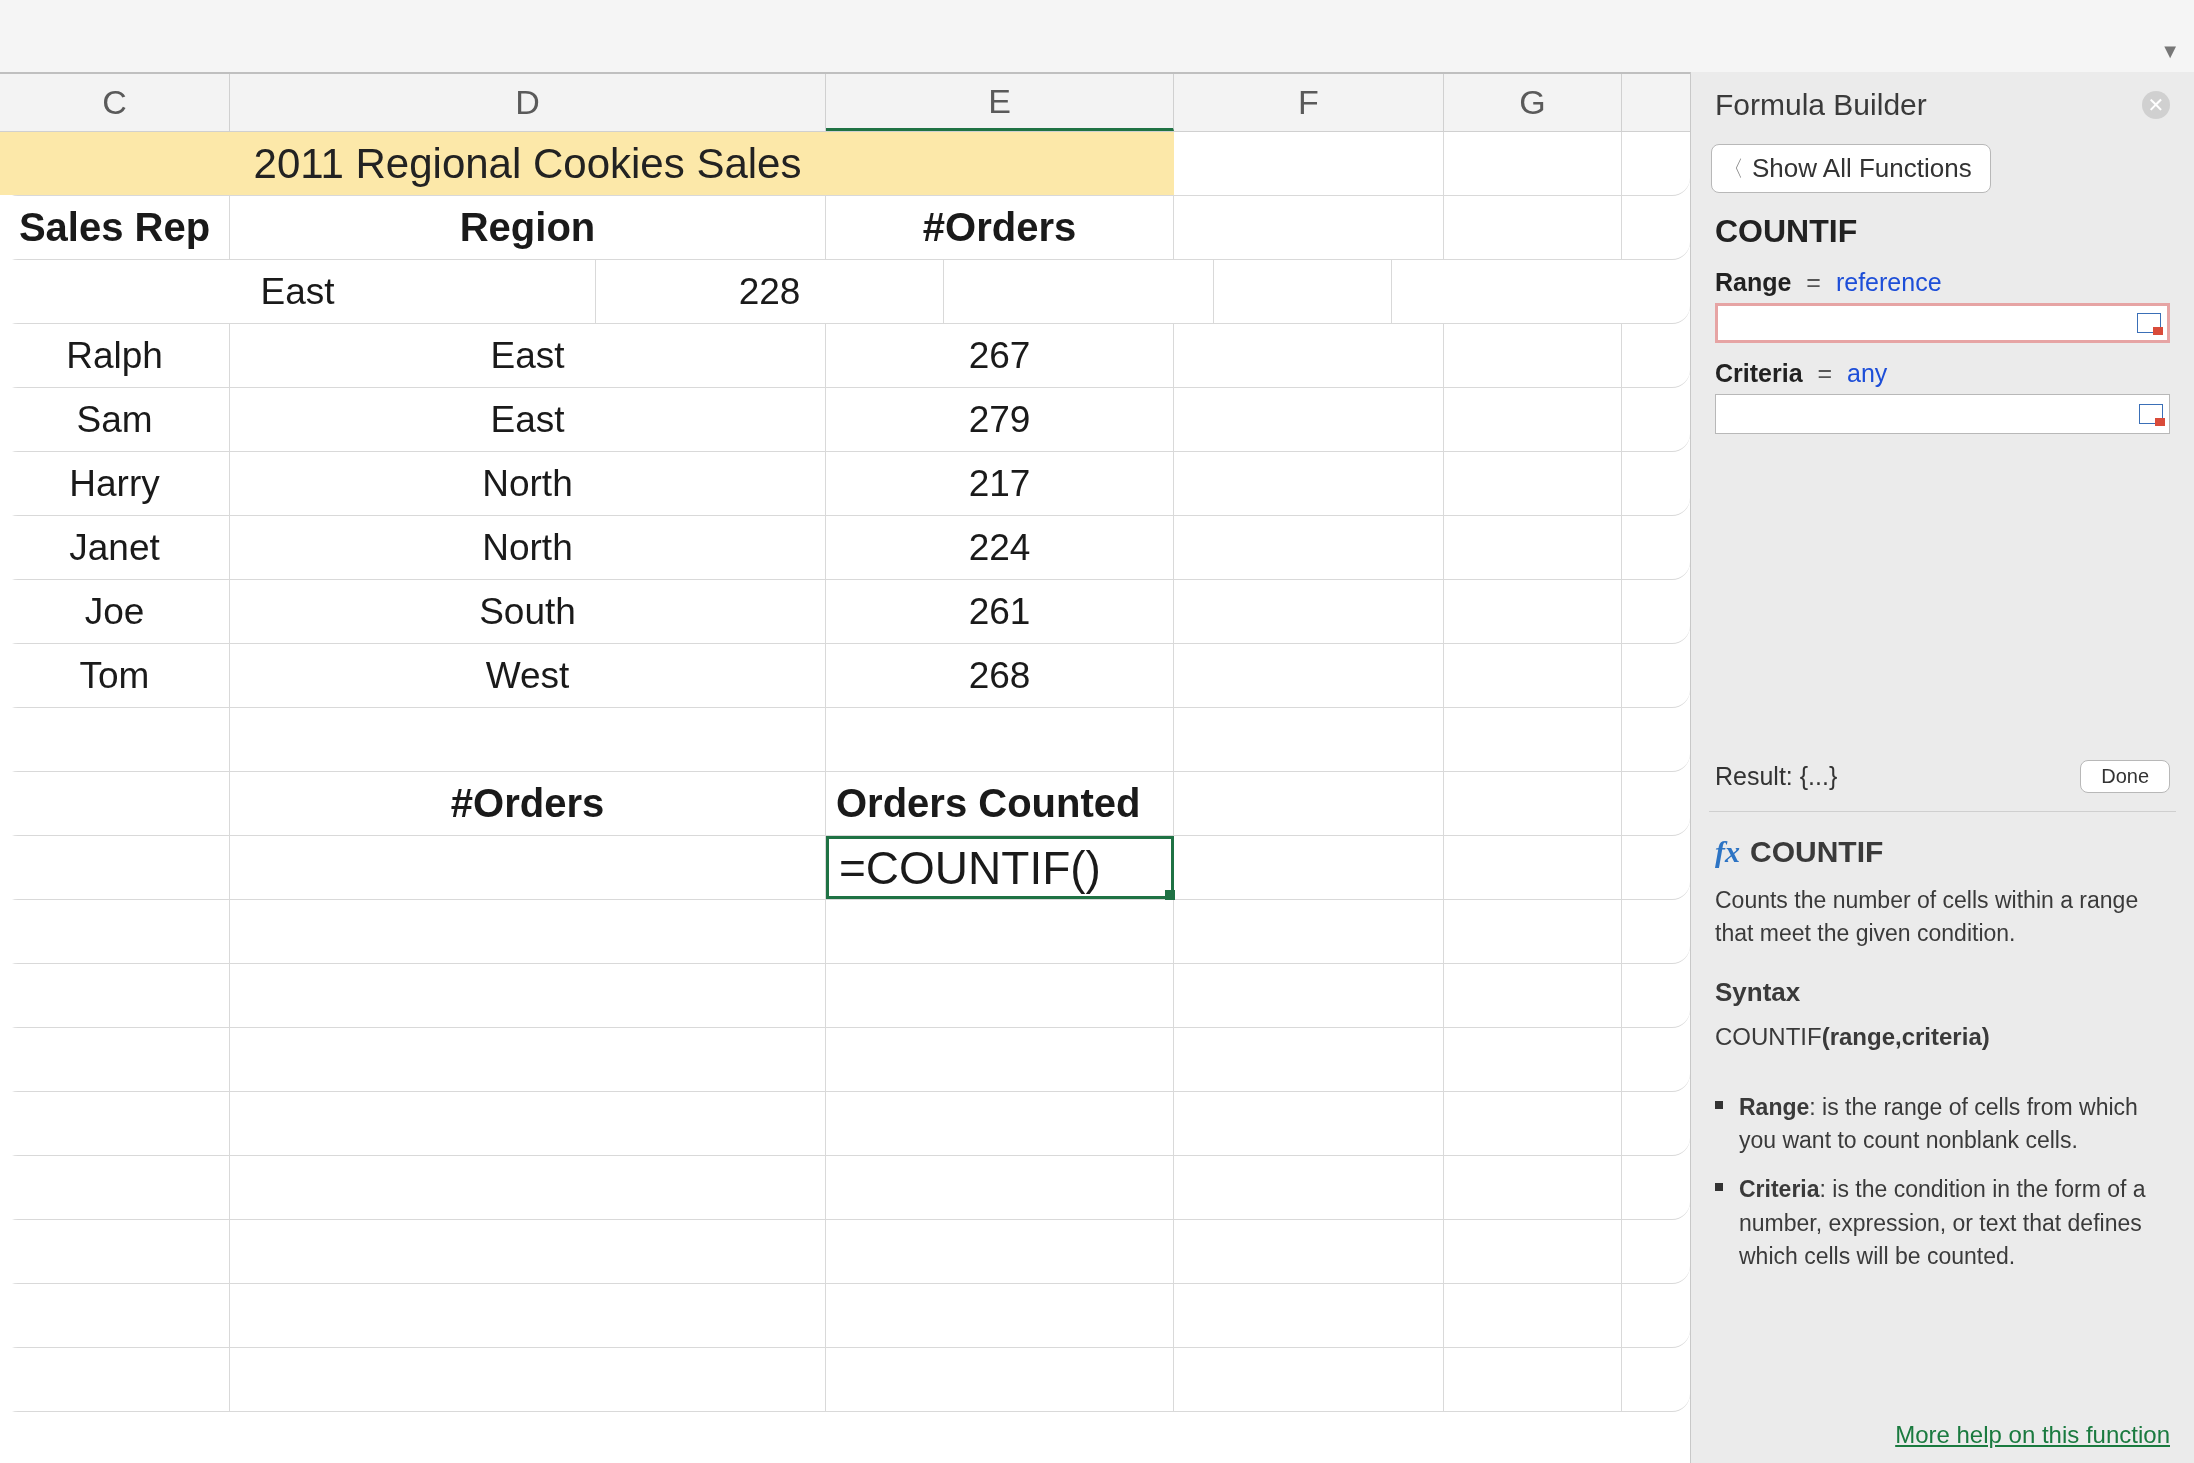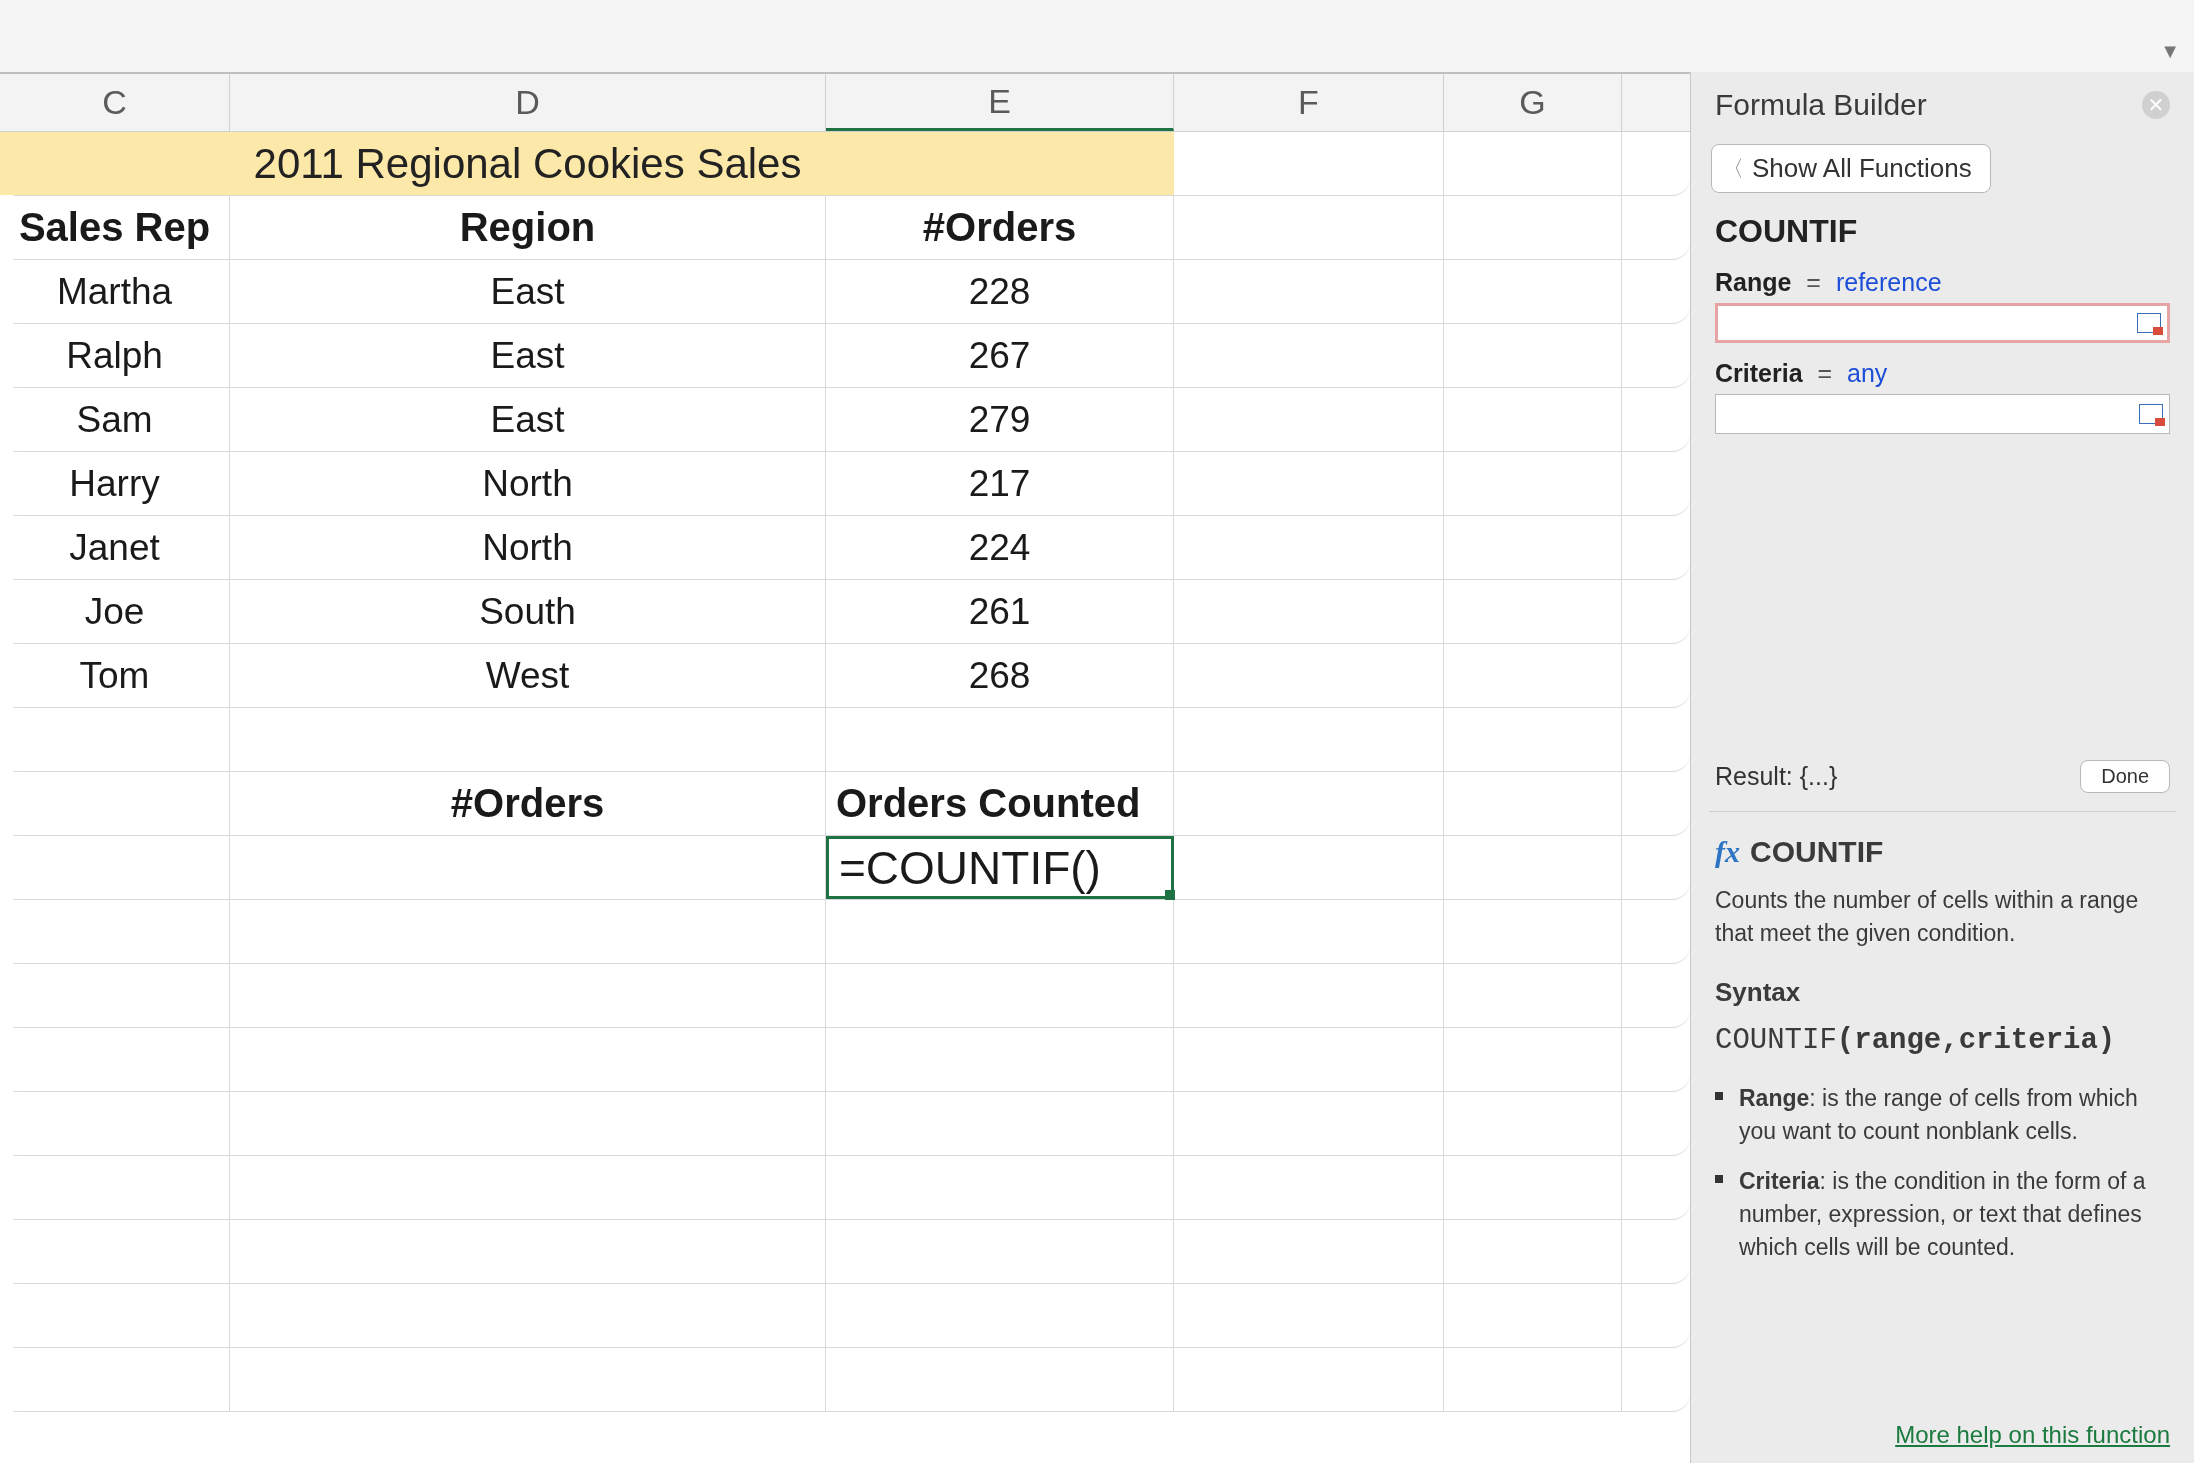--- a/index.html
+++ b/index.html
@@ -225,21 +225,21 @@
   }
   .fx-line .fx {
     font-family: "Times New Roman", serif;
     font-style: italic;
     color: #2d74c4;
     font-size: 30px;
     margin-right: 10px;
   }
   .desc { margin-bottom: 24px; }
   .syntax-h { font-weight: 700; font-size: 26px; margin-bottom: 8px; }
-  .syntax-line { margin-bottom: 20px; font-size: 29px; font-family: Liberation Mono, monospace; }
+  .syntax-line { margin-bottom: 36px; font-size: 24px; }
   .syntax-line b { font-weight: 700; }
   .bullets { list-style: none; padding: 0; }
   .bullets li {
     display: flex;
     margin-bottom: 16px;
   }
   .bullets li .sq {
     width: 8px; height: 8px; background: #333; margin-top: 10px; margin-right: 16px; flex-shrink: 0;
   }
   .bullets li .txt b { font-weight: 700; }
@@ -286,21 +286,20 @@
 
       <div class="row header-row">
         <div class="cell wC">Sales Rep</div>
         <div class="cell wD">Region</div>
         <div class="cell wE">#Orders</div>
         <div class="cell wF"></div>
         <div class="cell wG"></div>
       </div>
 
       <div class="row">
-        <div class="cell wC">Martha</div>
         <div class="cell wD">East</div>
         <div class="cell wE">228</div>
         <div class="cell wF"></div>
         <div class="cell wG"></div>
       </div>
       <div class="row">
         <div class="cell wC">Ralph</div>
         <div class="cell wD">East</div>
         <div class="cell wE">267</div>
         <div class="cell wF"></div>

